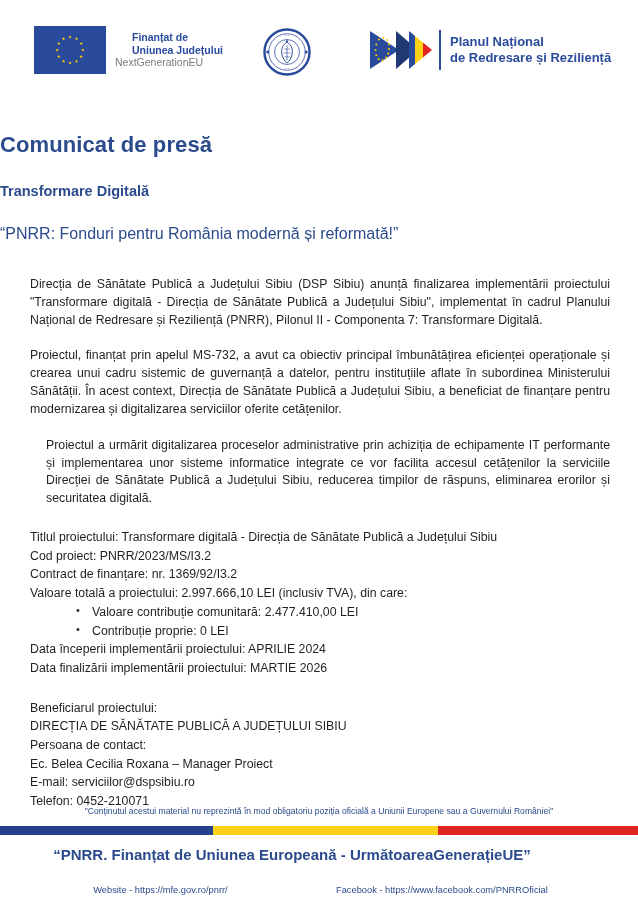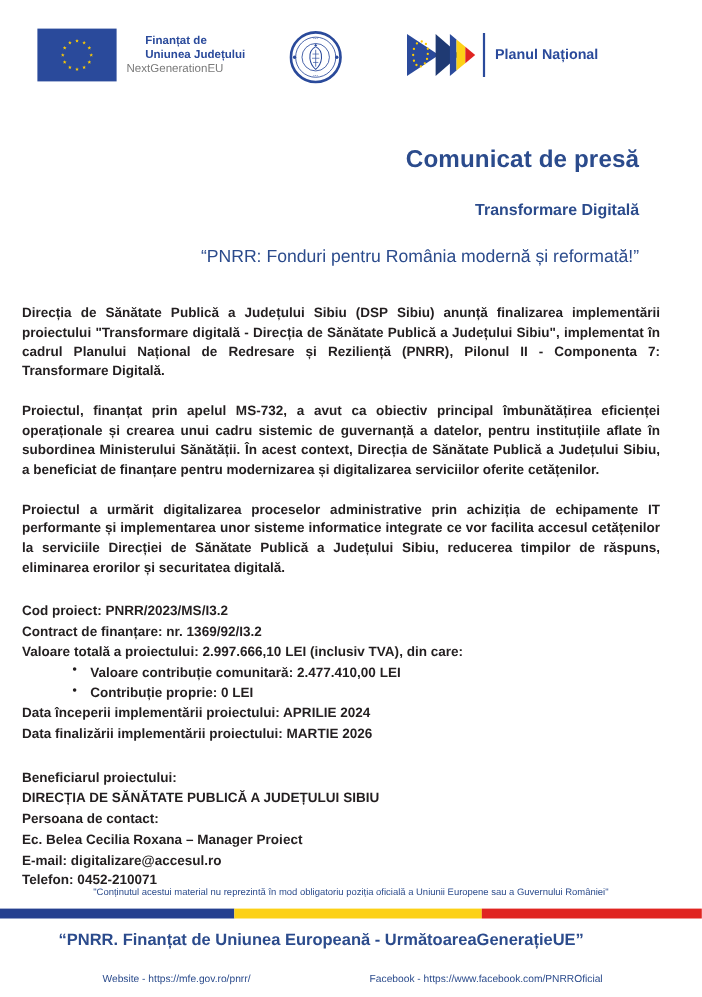--- a/index.html
+++ b/index.html
@@ -106,21 +106,21 @@
     font-weight: bold;
     white-space: nowrap;
   }
 
   
   .titles {
     position: absolute;
     top: 132px;
     left: 0;
     width: 581px;
-    text-align: right;
+    text-align: left;
   }
   .title-main {
     color: #2b4b8c;
     font-size: 22px;
     font-weight: bold;
     letter-spacing: 0.1px;
   }
   .title-sub {
     color: #2b4b8c;
     font-size: 14.5px;
@@ -130,31 +130,30 @@
   .title-slogan {
     color: #2b4b8c;
     font-size: 16px;
     margin-top: 26px;
   }
 
   
   .content {
     position: absolute;
     top: 276px;
-    left: 20px;
+    left: 30px;
     width: 580px;
-    font-weight: bold;
   }
   .para {
     text-align: justify;
     font-size: 12.3px;
     line-height: 1.45;
     margin: 0 0 18px 0;
   }
-  .para:last-of-type { margin-bottom: 0; }
+  .para:last-of-type { margin-bottom: 0; margin-left: 16px; }
 
   .detail-block {
     margin-top: 20px;
     font-size: 12.3px;
     line-height: 1.52;
   }
   .detail-line { white-space: nowrap; }
 
   .bullets {
     margin: 0;
@@ -326,54 +325,56 @@
           <circle cx="8.3" cy="16.5" r="1.05"></circle>
       </g>
       <path d="M28 3 L28 41 L50 22 Z" fill="#1f3a73"></path>
       <path d="M41 3 L41 41 L47 36 L47 8 Z" fill="#2a4a9b"></path>
       <path d="M47 8 L47 36 L55 29.5 L55 14.5 Z" fill="#fcd116"></path>
       <path d="M55 14.5 L55 29.5 L64 22 Z" fill="#e02521"></path>
     </svg>
     <div class="pnrr-rule"></div>
     <div class="pnrr-text">
       <span>Planul Național</span>
+      <span>de Redresare și Reziliență</span>
     </div>
   </div>
 </div>
 
 <div class="titles">
   <div class="title-main">Comunicat de presă</div>
   <div class="title-sub">Transformare Digitală</div>
   <div class="title-slogan">“PNRR: Fonduri pentru România modernă și reformată!”</div>
 </div>
 
 <div class="content">
 
   <p class="para">Direcția de Sănătate Publică a Județului Sibiu (DSP Sibiu) anunță finalizarea implementării proiectului "Transformare digitală - Direcția de Sănătate Publică a Județului Sibiu", implementat în cadrul Planului Național de Redresare și Reziliență (PNRR), Pilonul II - Componenta 7: Transformare Digitală.</p>
   <p class="para">Proiectul, finanțat prin apelul MS-732, a avut ca obiectiv principal îmbunătățirea eficienței operaționale și crearea unui cadru sistemic de guvernanță a datelor, pentru instituțiile aflate în subordinea Ministerului Sănătății. În acest context, Direcția de Sănătate Publică a Județului Sibiu, a beneficiat de finanțare pentru modernizarea și digitalizarea serviciilor oferite cetățenilor.</p>
   <p class="para">Proiectul a urmărit digitalizarea proceselor administrative prin achiziția de echipamente IT performante și implementarea unor sisteme informatice integrate ce vor facilita accesul cetățenilor la serviciile Direcției de Sănătate Publică a Județului Sibiu, reducerea timpilor de răspuns, eliminarea erorilor și securitatea digitală.</p>
 
   <div class="detail-block">
+    <div class="detail-line">Titlul proiectului: Transformare digitală - Direcția de Sănătate Publică a Județului Sibiu</div>
     <div class="detail-line">Cod proiect: PNRR/2023/MS/I3.2</div>
     <div class="detail-line">Contract de finanțare: nr. 1369/92/I3.2</div>
     <div class="detail-line">Valoare totală a proiectului: 2.997.666,10 LEI (inclusiv TVA), din care:</div>
     <ul class="bullets">
       <li>Valoare contribuție comunitară: 2.477.410,00 LEI</li>
       <li>Contribuție proprie: 0 LEI</li>
     </ul>
     <div class="detail-line">Data începerii implementării proiectului: APRILIE 2024</div>
     <div class="detail-line">Data finalizării implementării proiectului: MARTIE 2026</div>
   </div>
 
   <div class="contact-block">
     <div class="contact-line">Beneficiarul proiectului:</div>
     <div class="contact-line">DIRECȚIA DE SĂNĂTATE PUBLICĂ A JUDEȚULUI SIBIU</div>
     <div class="contact-line">Persoana de contact:</div>
     <div class="contact-line">Ec. Belea Cecilia Roxana – Manager Proiect</div>
-    <div class="contact-line">E-mail: digitalizare@accesul.ro</div>
+    <div class="contact-line">E-mail: serviciilor@dspsibiu.ro</div>
     <div class="contact-line">Telefon: 0452-210071</div>
   </div>
 </div>
 
 <div class="disclaimer">"Conținutul acestui material nu reprezintă în mod obligatoriu poziția oficială a Uniunii Europene sau a Guvernului României"</div>
 
 <div class="tricolor">
   <div class="seg-blue"></div>
   <div class="seg-yellow"></div>
   <div class="seg-red"></div>

